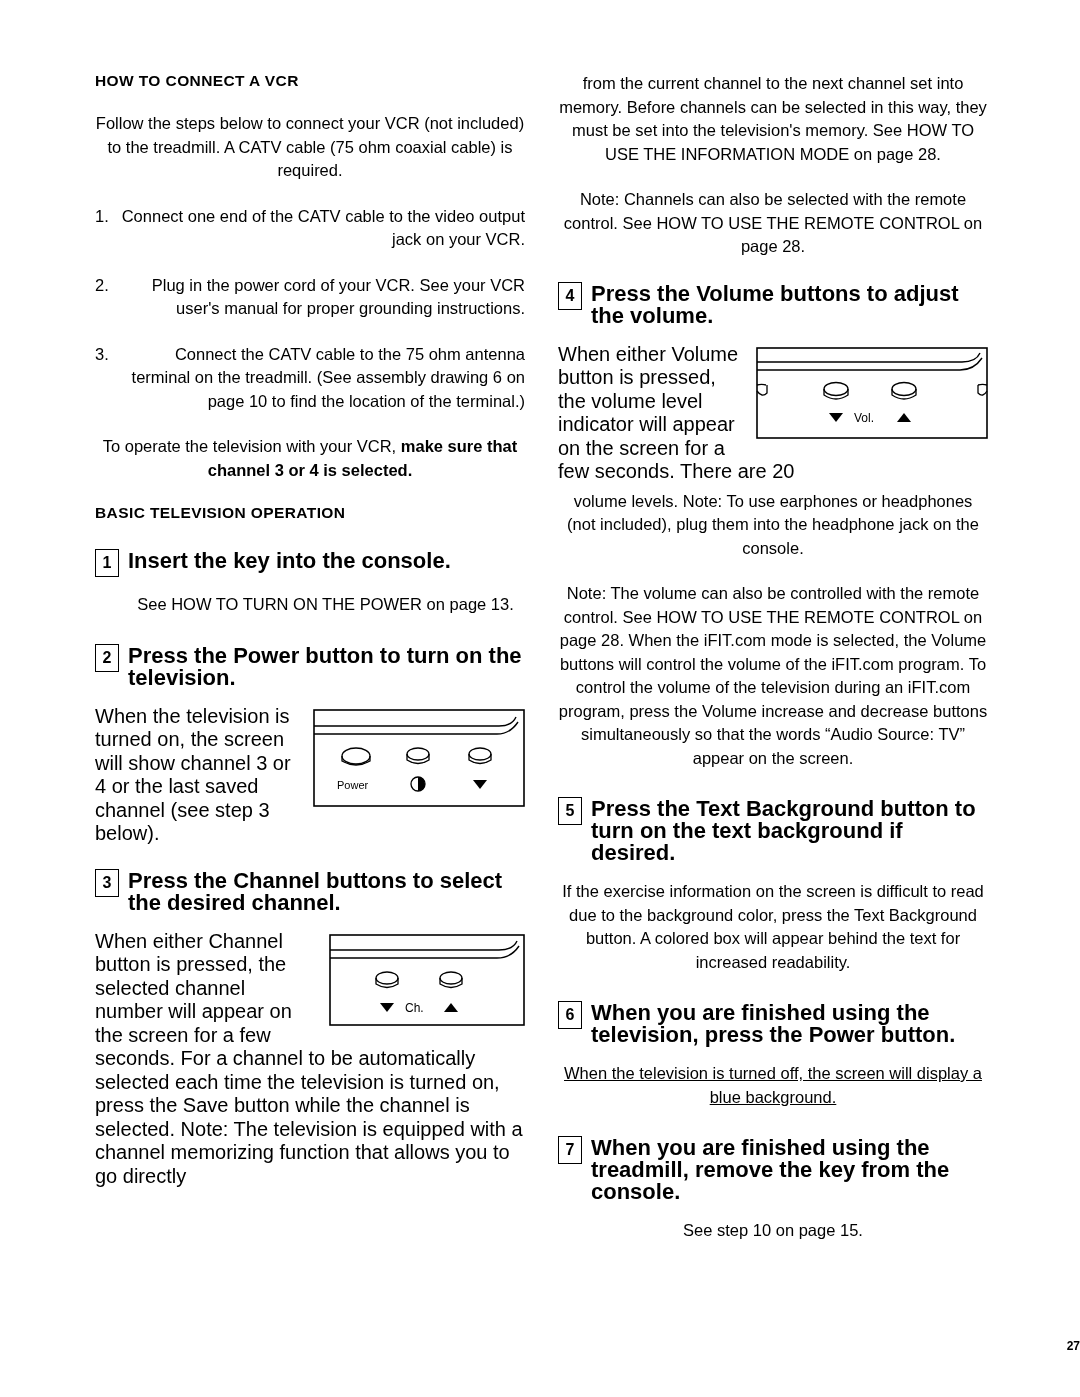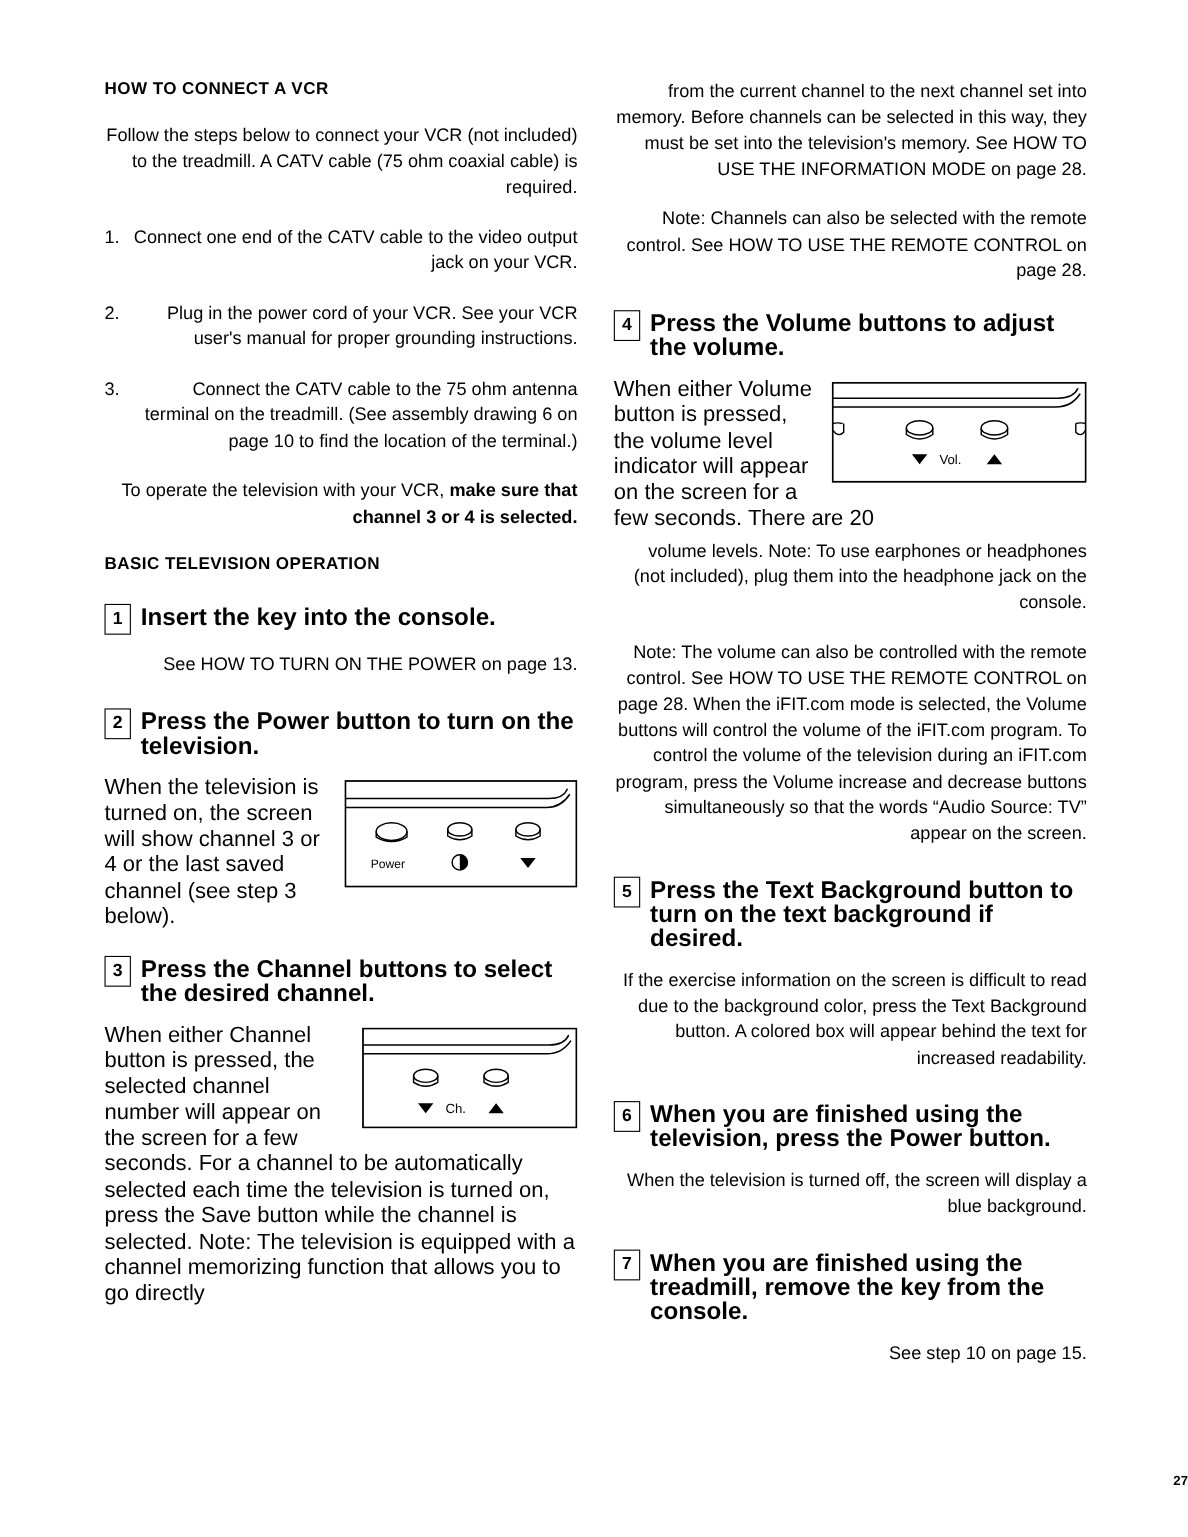--- a/index.html
+++ b/index.html
@@ -31,21 +31,21 @@
   h2.section-head {
     font-size: 15.5px;
     font-weight: bold;
     letter-spacing: 0.4px;
     margin: 0 0 22px 0;
   }
   p.body {
     font-size: 16.5px;
     line-height: 23.5px;
     margin: 0 0 22px 0;
-    text-align: right;
+    text-align: center;
   }
   p.body b { font-weight: bold; }
 
   .numlist-item {
     display: flex;
     font-size: 16.5px;
     line-height: 23.5px;
     margin-bottom: 22px;
   }
   .numlist-num {
@@ -246,21 +246,21 @@
     <div class="step">
       <div class="step-box">5</div>
       <div class="step-title">Press the Text Background button to turn on the text background if desired.</div>
     </div>
     <p class="body" style="margin-bottom:26px;">If the exercise information on the screen is difficult to read due to the background color, press the Text Background button. A colored box will appear behind the text for increased readability.</p>
 
     <div class="step">
       <div class="step-box">6</div>
       <div class="step-title">When you are finished using the television, press the Power button.</div>
     </div>
-    <p class="body" style="margin-bottom:26px;">When the television is turned off, the screen will display a blue background.</p>
+    <p class="body" style="margin-bottom:26px;text-decoration:underline;">When the television is turned off, the screen will display a blue background.</p>
 
     <div class="step">
       <div class="step-box">7</div>
       <div class="step-title">When you are finished using the treadmill, remove the key from the console.</div>
     </div>
     <p class="body">See step 10 on page 15.</p>
 
   </div>
 
   <div class="page-number">27</div>

